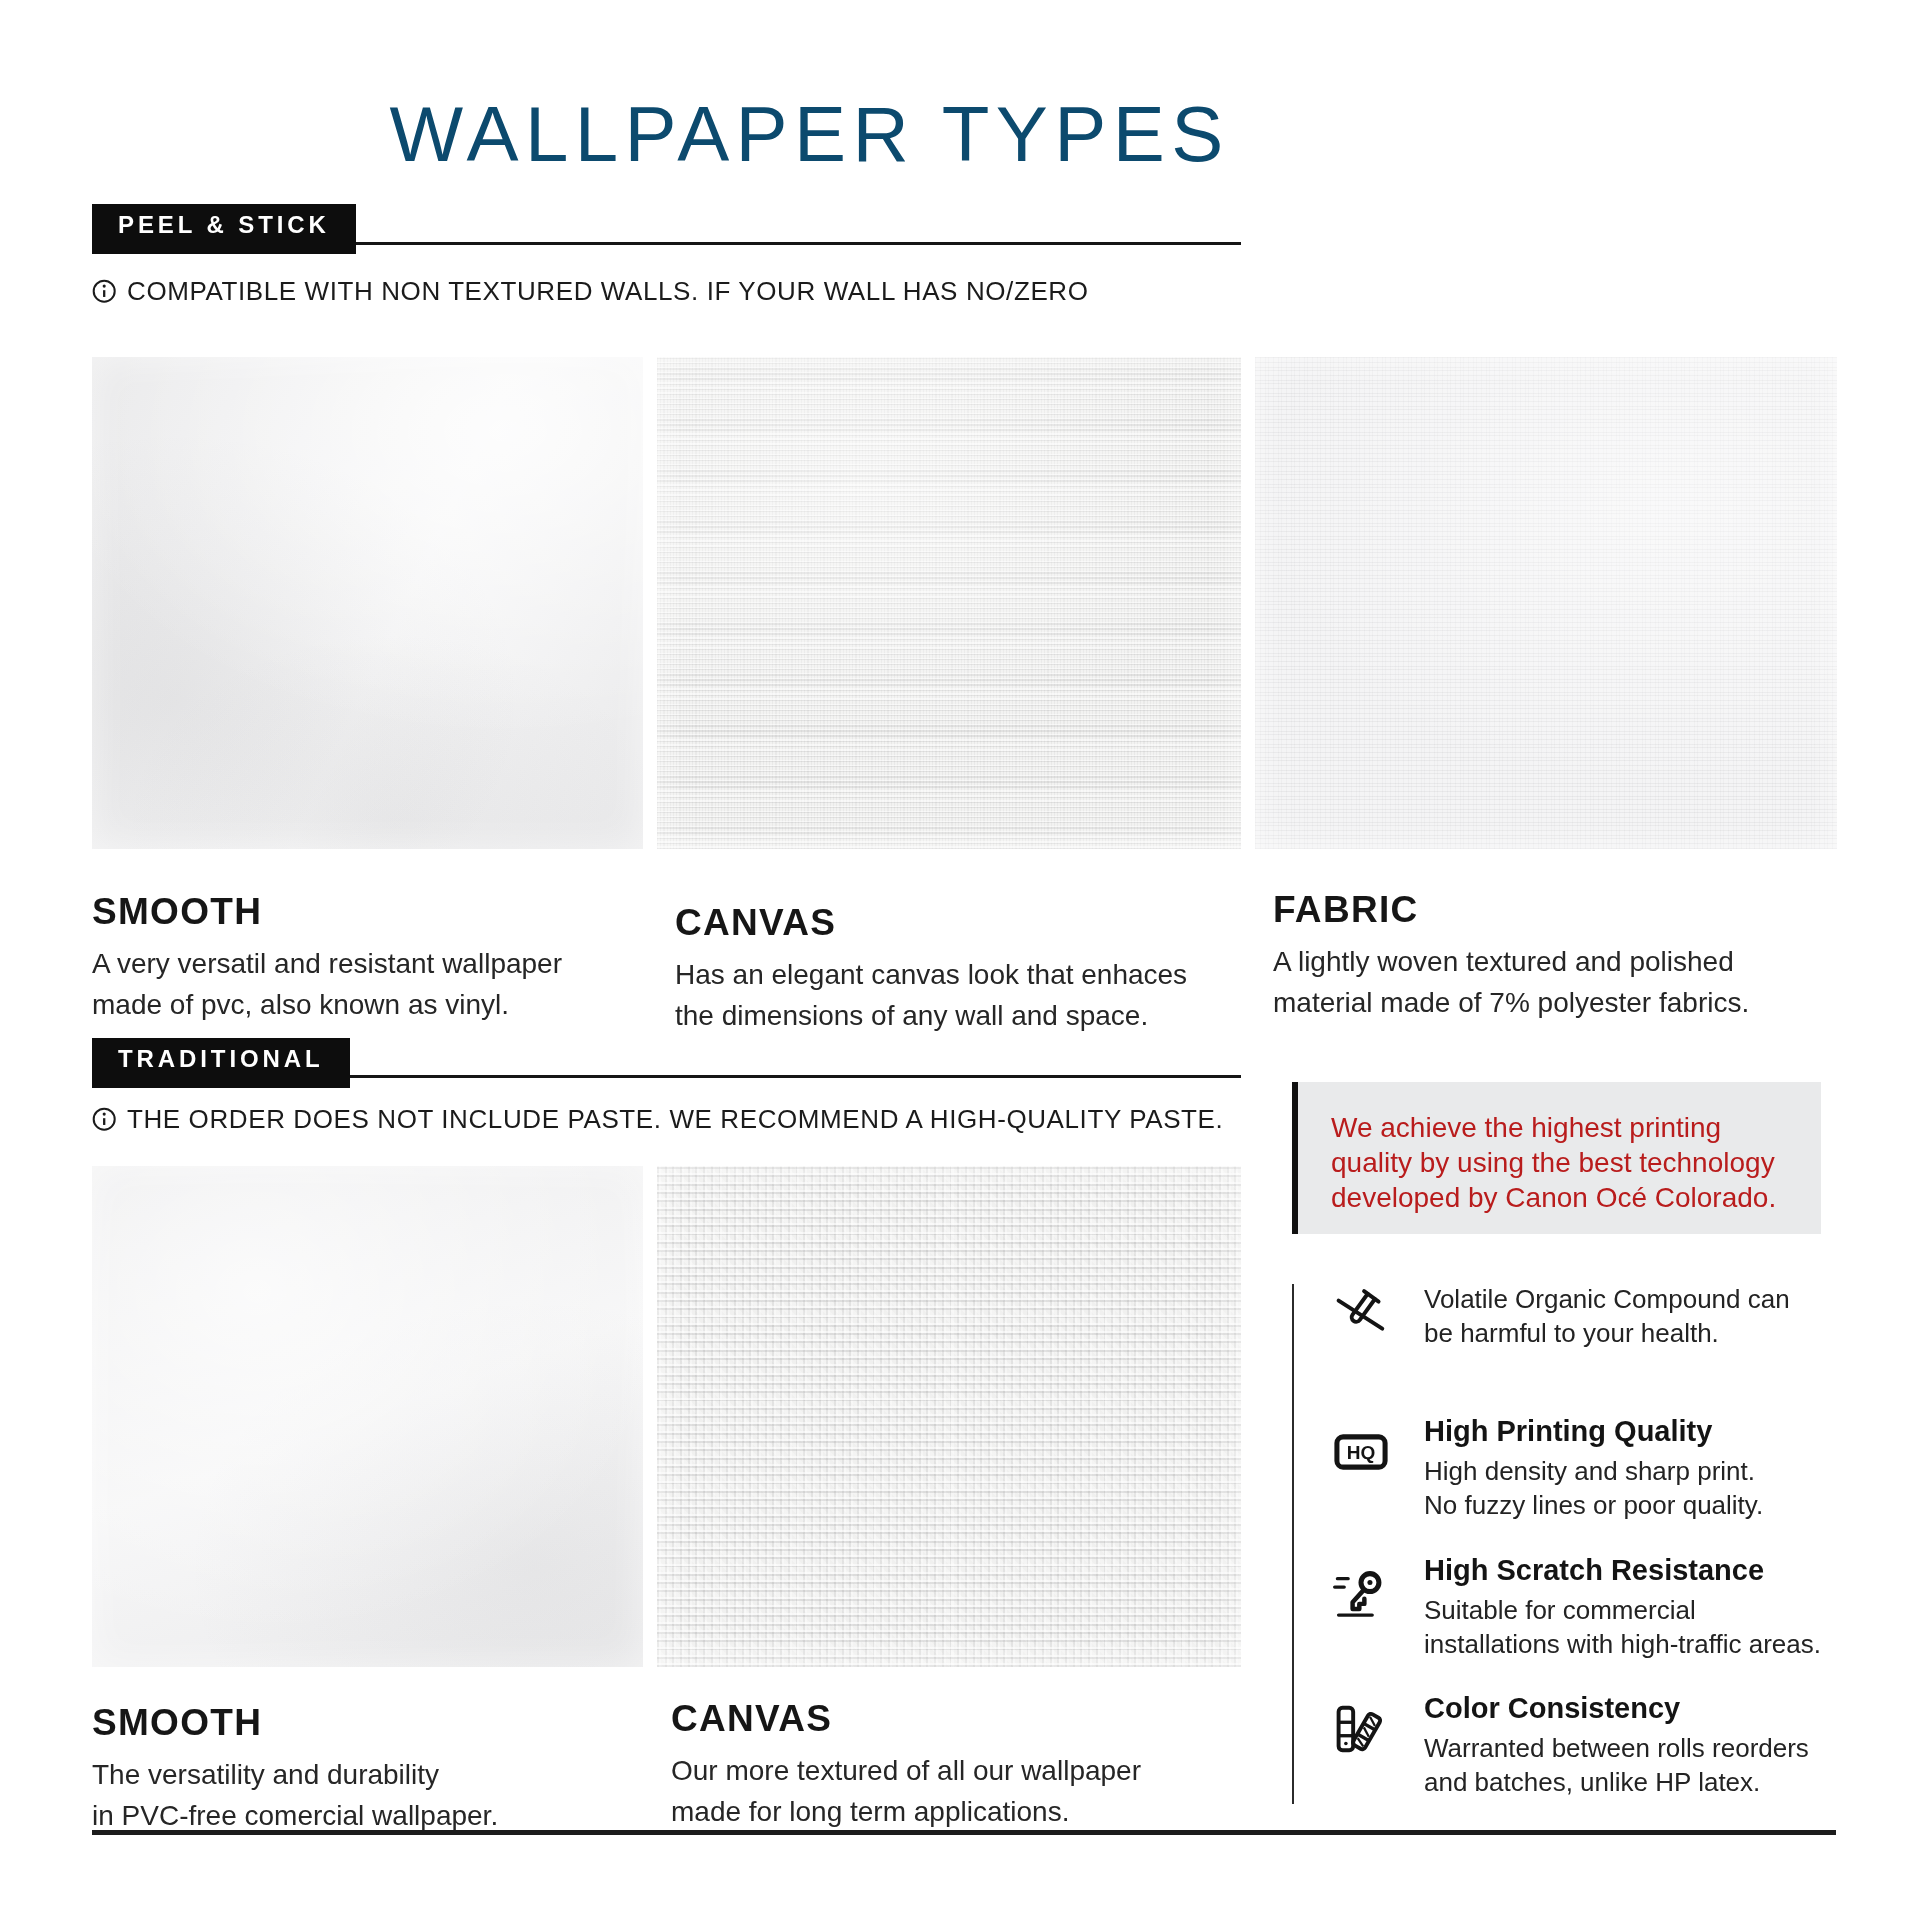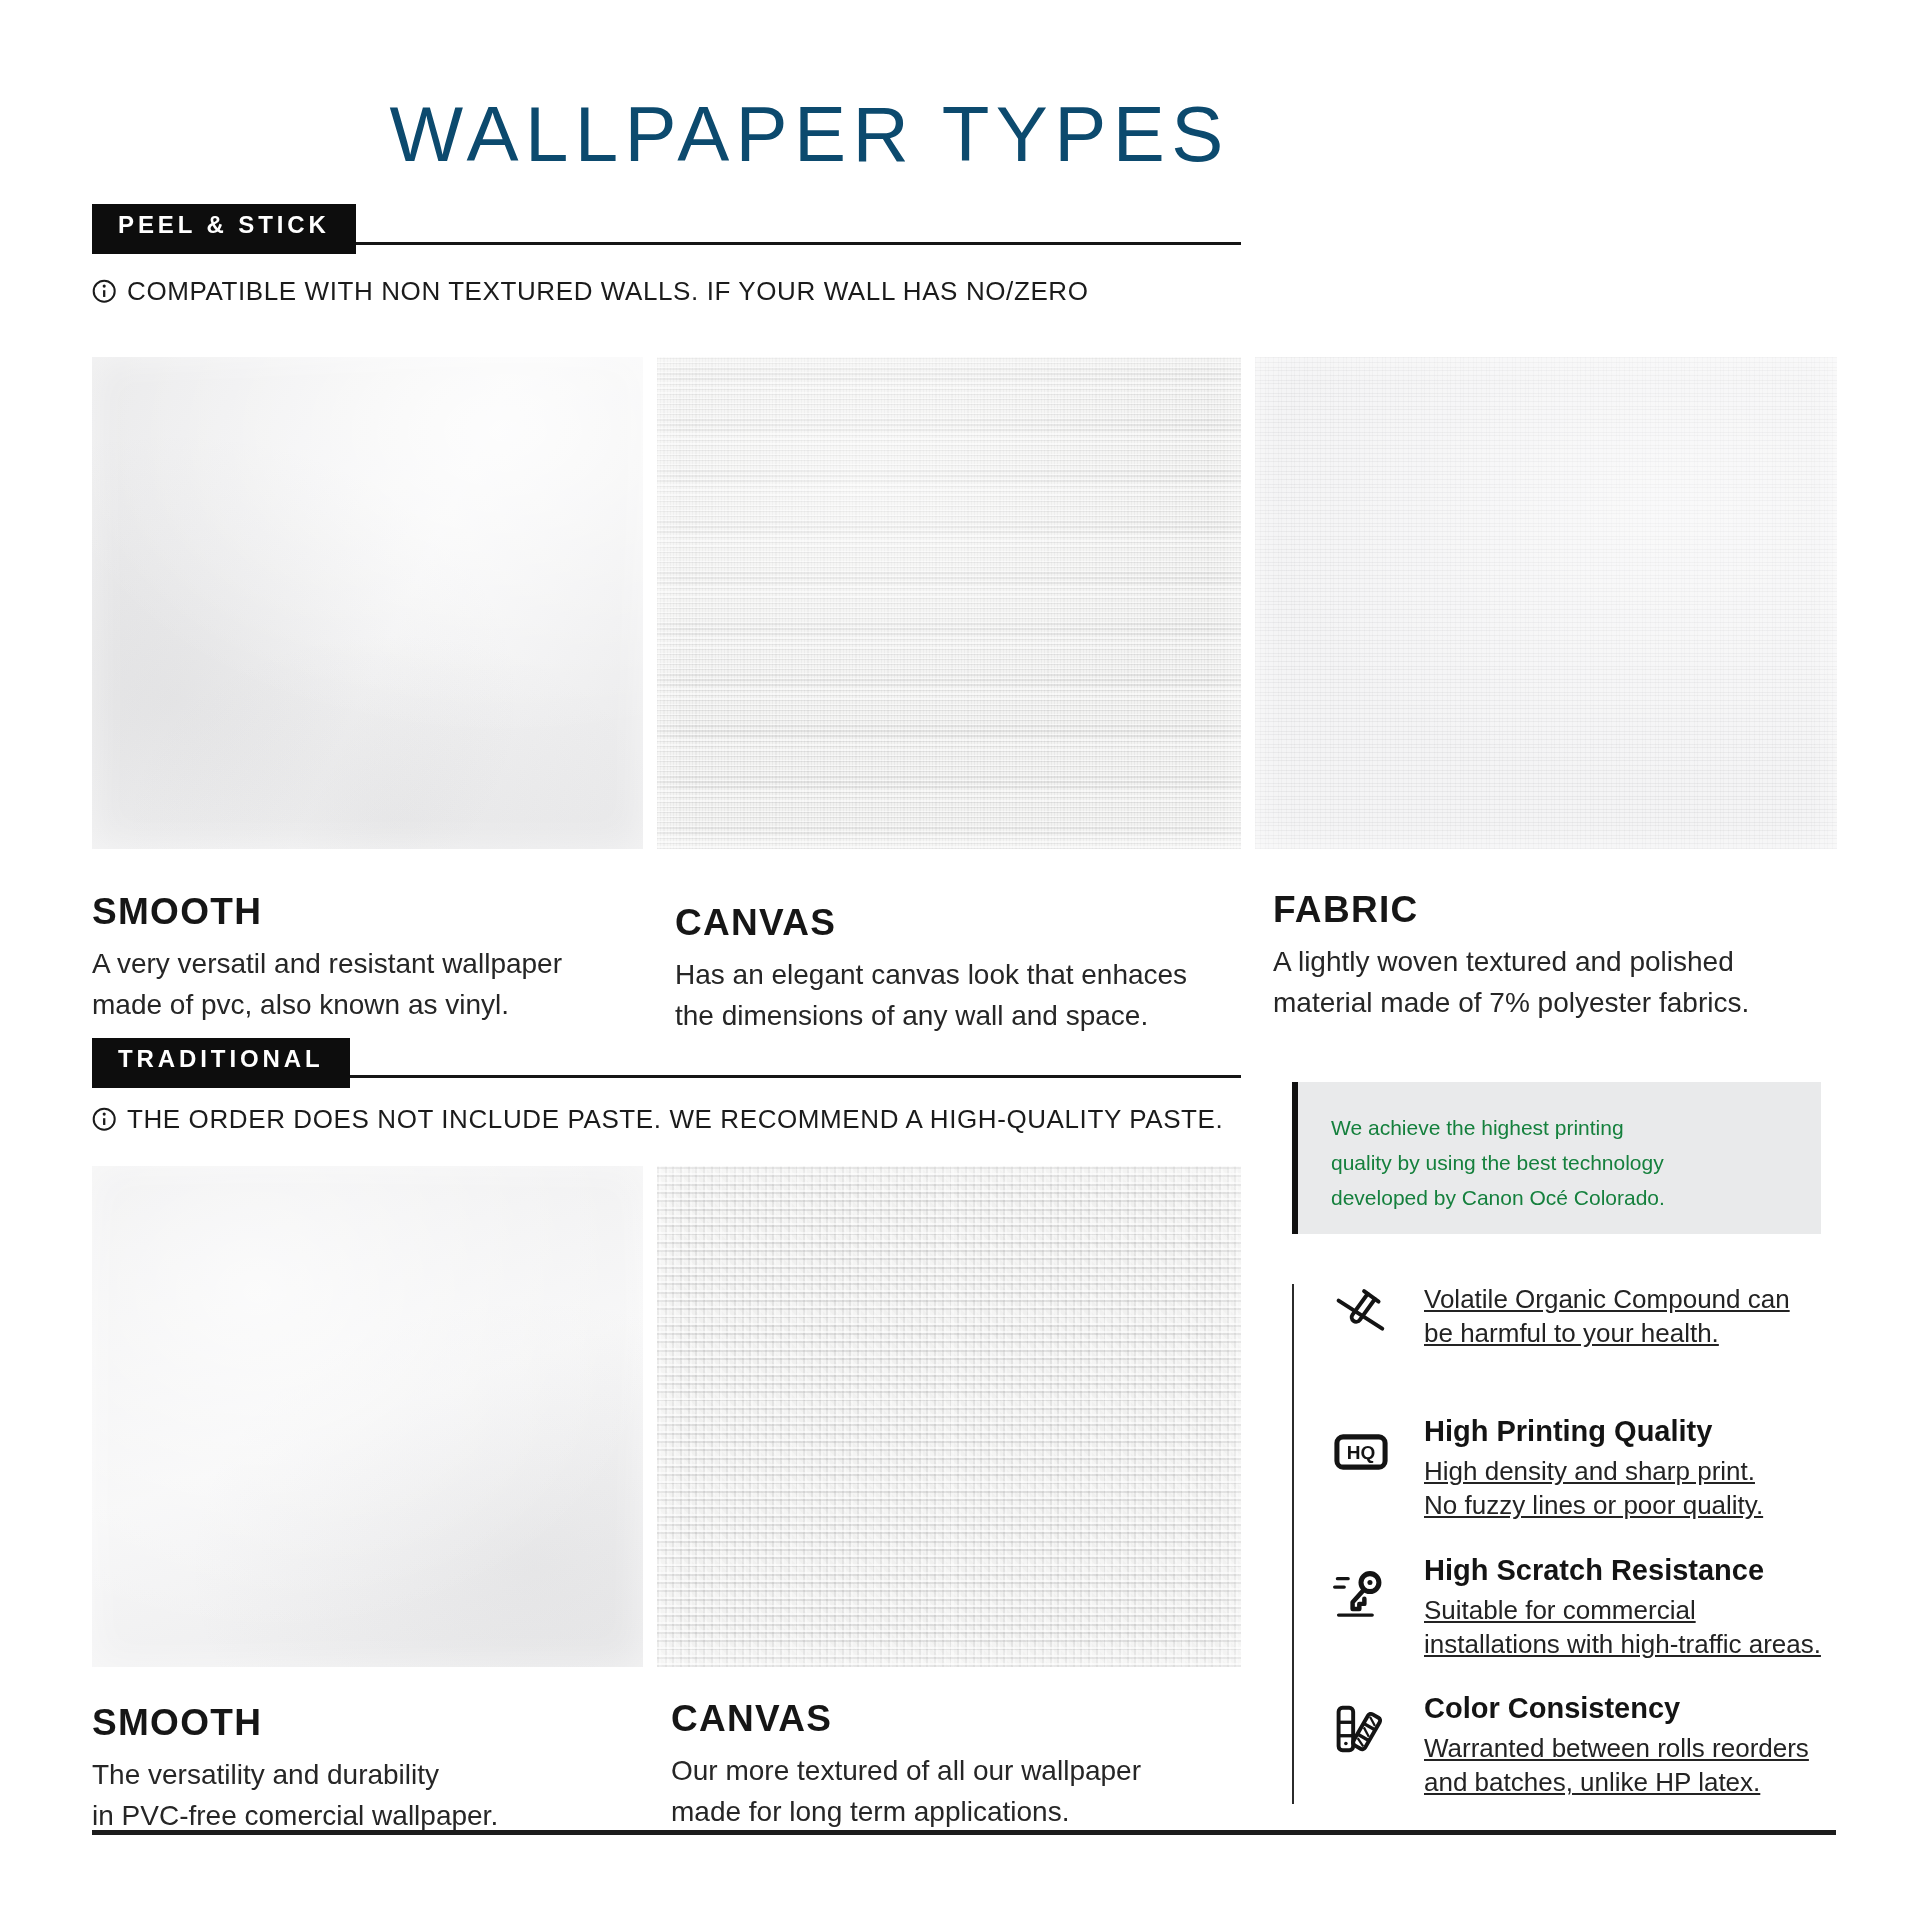--- a/index.html
+++ b/index.html
@@ -64,30 +64,30 @@
       repeating-linear-gradient(90deg, rgba(105,105,108,.10) 0 1.9px, rgba(255,255,255,.35) 1.9px 3.9px, transparent 3.9px 7.7px),
       repeating-linear-gradient(45deg, rgba(255,255,255,.25) 0 4.5px, transparent 4.5px 9px);
   }
   .card .label{font-size:37px;font-weight:700;letter-spacing:1.3px;color:#161616;white-space:nowrap;}
   .card .desc{margin-top:10.3px;font-size:28px;line-height:41px;color:#262626;font-weight:400;}
   .card .desc span{display:block;white-space:nowrap;}
   
   .callout{
     position:absolute;left:1292px;top:1082px;width:529px;height:152px;box-sizing:border-box;
     background:#e9eaeb;border-left:6.4px solid #111111;padding:28px 19px 0 33px;
-    font-size:21px;line-height:35px;color:#15803d;
+    font-size:28px;line-height:35px;color:#b91c1c;
   }
   .callout span{display:block;white-space:nowrap;}
   .vline{position:absolute;left:1292px;top:1284px;width:1.9px;height:520px;background:#2b2b2b;}
   .feature{position:absolute;left:1333px;width:565px;}
   .feature .fico{position:absolute;left:0;top:9px;width:56px;height:56px;}
   .feature .ftxt{margin-left:91px;}
   .feature .ftitle{font-size:29px;font-weight:700;color:#141414;white-space:nowrap;}
   .feature .fdesc{margin-top:6.4px;font-size:26px;line-height:34px;color:#232323;font-weight:400;}
-  .feature .fdesc span{display:block;white-space:nowrap;text-decoration:underline;}
+  .feature .fdesc span{display:block;white-space:nowrap;}
   .footer-line{position:absolute;left:92px;top:1830px;width:1744px;height:5.1px;background:#1c1c1c;}
   svg{display:block;}
 </style>
 </head>
 <body>
 
 <div id="canvas">
 
   <div class="page-title">WALLPAPER TYPES</div>
 

